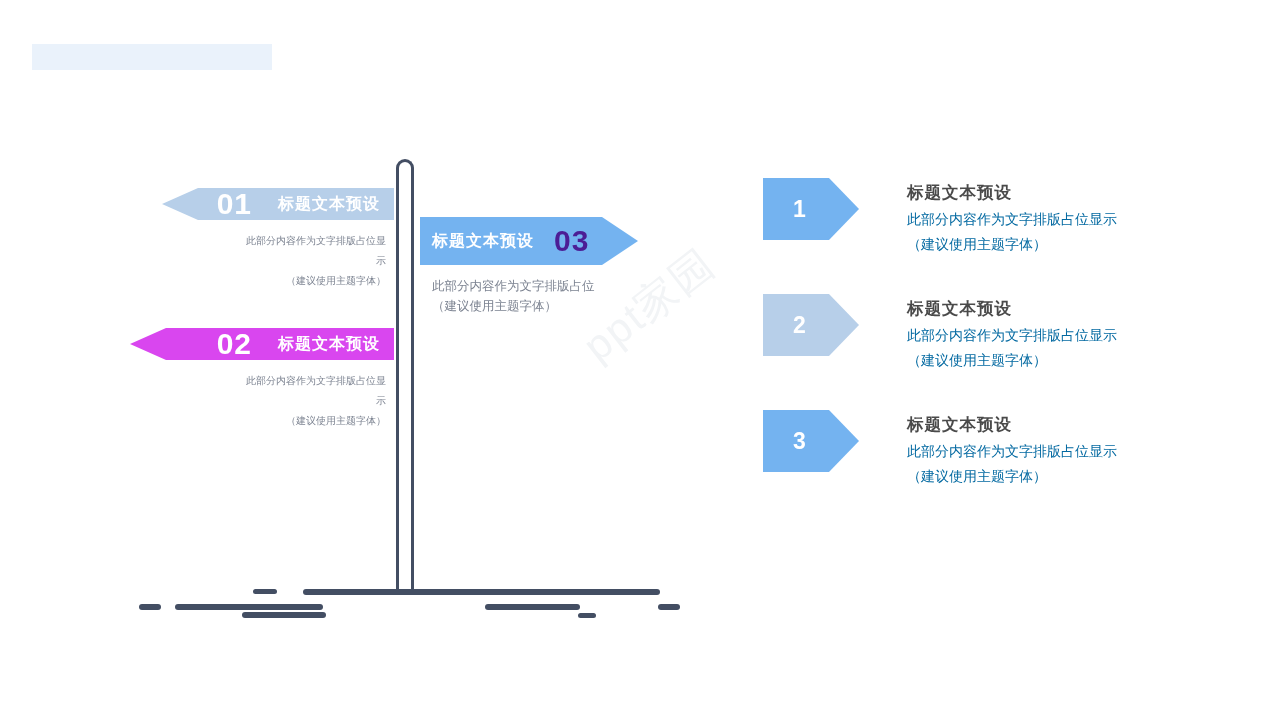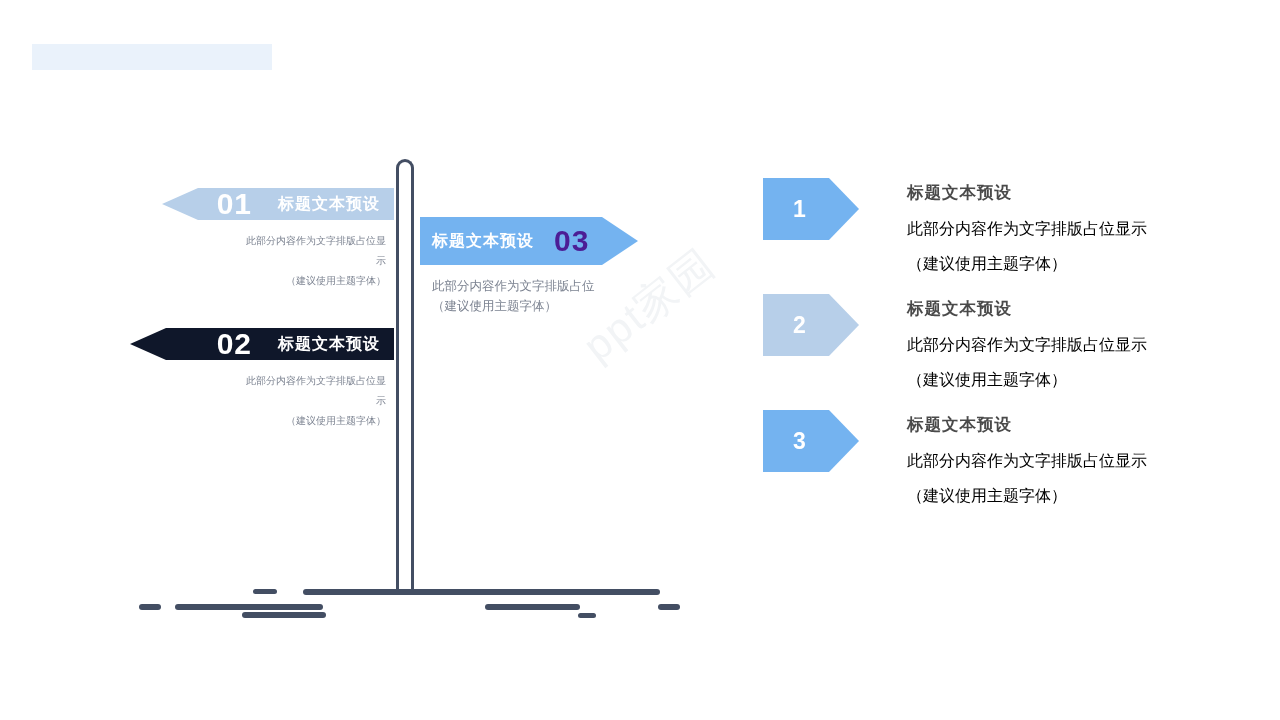--- a/index.html
+++ b/index.html
@@ -185,24 +185,24 @@
   }
   .right-item .r-title {
     font-size: 16.5px;
     font-weight: bold;
     color: #4a4a4a;
     letter-spacing: 1px;
     line-height: 24px;
     white-space: nowrap;
   }
   .right-item .r-body {
-    font-size: 16px;
-    color: #000000;
+    font-size: 14px;
+    color: #0369a1;
     line-height: 20px;
-    margin-top: 15px;
+    margin-top: 5px;
     white-space: nowrap;
   }
 </style>
 </head>
 <body>
 
 <div id="section-title">
   <div class="hl" style="background: rgb(234, 242, 251);"></div>
 </div>
 
@@ -226,21 +226,21 @@
     <span class="lbl">标题文本预设</span>
   </div>
   <div class="body-right">
     <div>此部分内容作为文字排版占位显</div>
     <div>示</div>
     <div>（建议使用主题字体）</div>
   </div>
 </div>
 
 <div class="left-block" id="block-02" style="left:130px; top:328px; width:264px;">
-  <div class="banner-left" id="banner-02" style="background: #0f172a;">
+  <div class="banner-left" id="banner-02" style="background: #d946ef;">
     <span class="num">02</span>
     <span class="lbl">标题文本预设</span>
   </div>
   <div class="body-right">
     <div>此部分内容作为文字排版占位显</div>
     <div>示</div>
     <div>（建议使用主题字体）</div>
   </div>
 </div>
 

